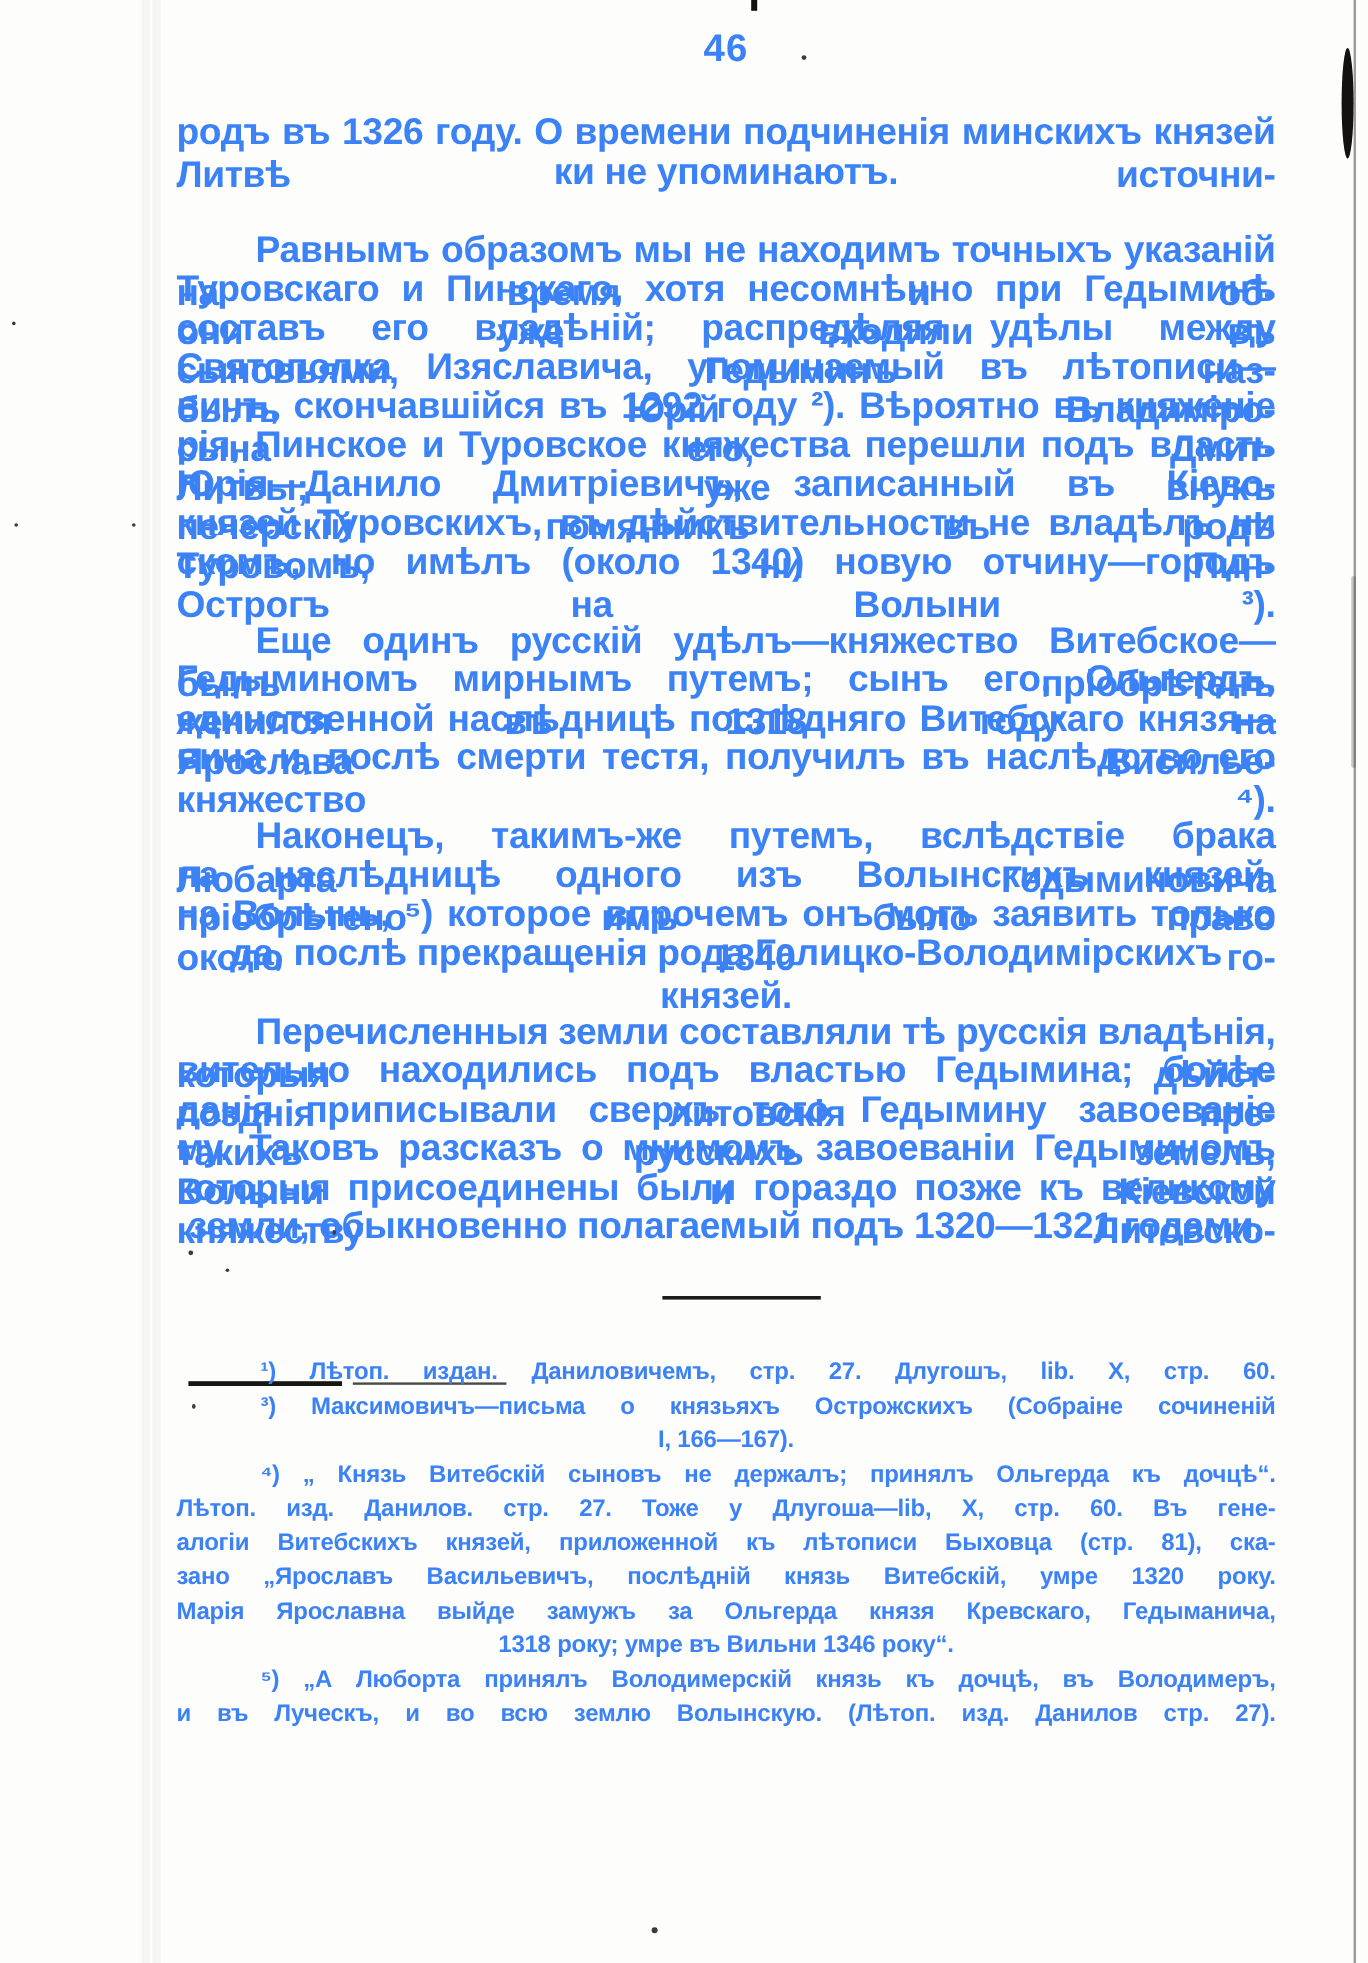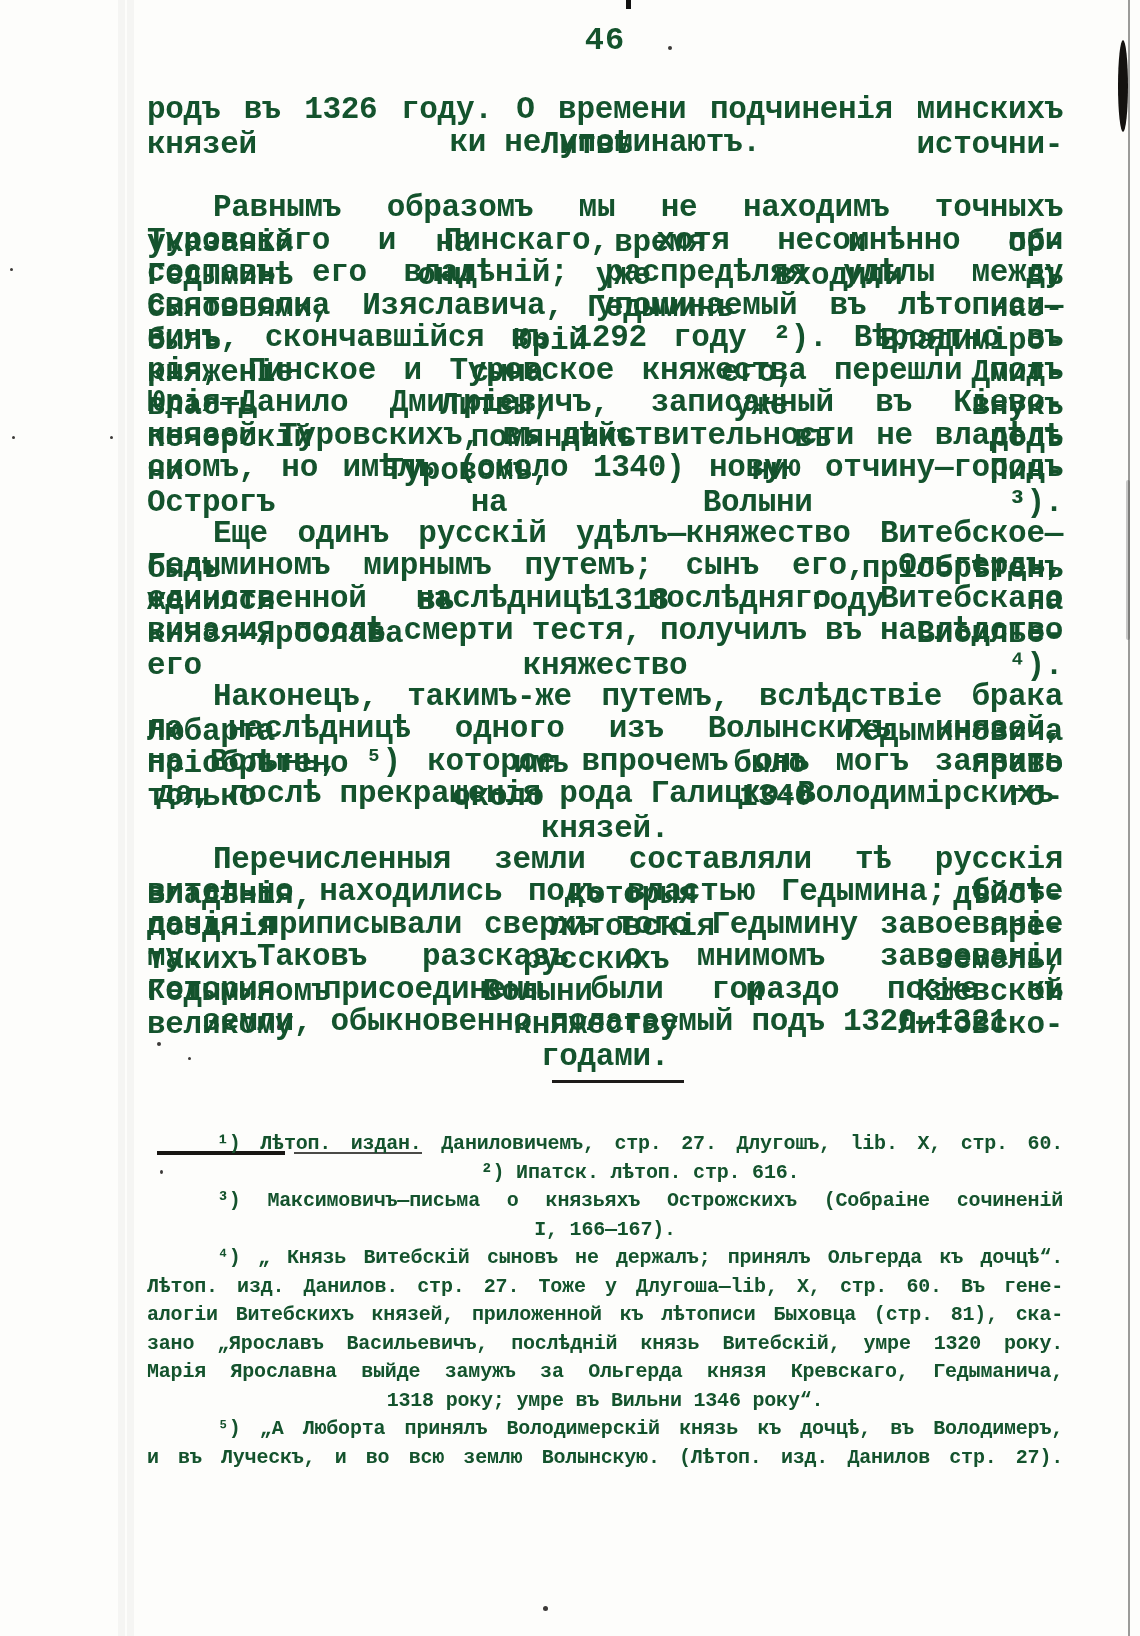--- a/index.html
+++ b/index.html
@@ -1,20 +1,20 @@
 <!DOCTYPE html>
 <html><head>
 <meta charset="utf-8">
 <style>
   html,body { margin:0; padding:0; background:#e8e8e8; }
   .page {
     position:relative; width:1140px; height:1636px; margin:0 auto;
     background:#fdfdfb; overflow:hidden;
-    font-family:Liberation Mono, monospace;
-    color:#14532d; font-weight:700;
+    font-family:Liberation Sans, sans-serif;
+    color:#3b82f6; font-weight:700;
   }
   
   .streak { position:absolute; top:0; bottom:0; width:7px; background:rgba(60,60,60,0.045); }
   .pagenum {
     position:absolute; top:22px; left:147px; width:916px;
     text-align:center; font-size:32px; letter-spacing:1px;
   }
   .bodytext { position:absolute; left:147px; top:92px; width:916px; }
   .ln { height:32.5px; font-size:31px; letter-spacing:-0.3px; overflow:visible; }
   .j { text-align:justify; text-align-last:justify; }
@@ -87,23 +87,20 @@
 
   <div class="rule-center"></div>
   <div class="fn-rule-a"></div>
   <div class="fn-rule-b"></div>
 
   <div class="footnotes">
     <div>
       <div class="fln j ind2">¹) Лѣтоп. издан. Даниловичемъ, стр. 27. Длугошъ, lib. X, стр. 60.</div>
     </div>
     <div>
-      <div class="fln l ind2">²) Ипатск. лѣтоп. стр. 616.</div>
-    </div>
-    <div>
       <div class="fln j ind2">³) Максимовичъ—письма о князьяхъ Острожскихъ (Собраіне сочиненій</div>
       <div class="fln l">I, 166—167).</div>
     </div>
     <div>
       <div class="fln j ind2">⁴) „ Князь Витебскій сыновъ не держалъ; принялъ Ольгерда къ дочцѣ“.</div>
       <div class="fln j">Лѣтоп. изд. Данилов. стр. 27. Тоже у Длугоша—lib, X, стр. 60. Въ гене-</div>
       <div class="fln j">алогіи Витебскихъ князей, приложенной къ лѣтописи Быховца (стр. 81), ска-</div>
       <div class="fln j">зано „Ярославъ Васильевичъ, послѣдній князь Витебскій, умре 1320 року.</div>
       <div class="fln j">Марія Ярославна выйде замужъ за Ольгерда князя Кревскаго, Гедыманича,</div>
       <div class="fln l">1318 року; умре въ Вильни 1346 року“.</div>

